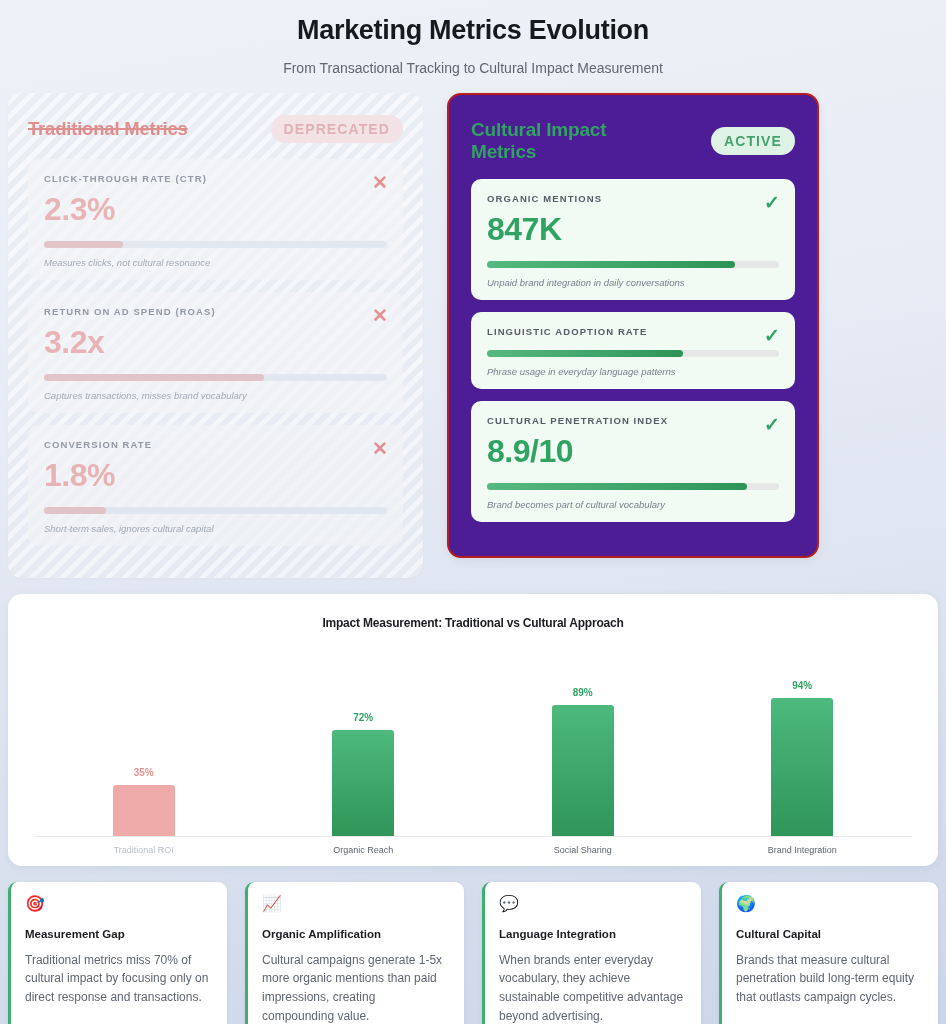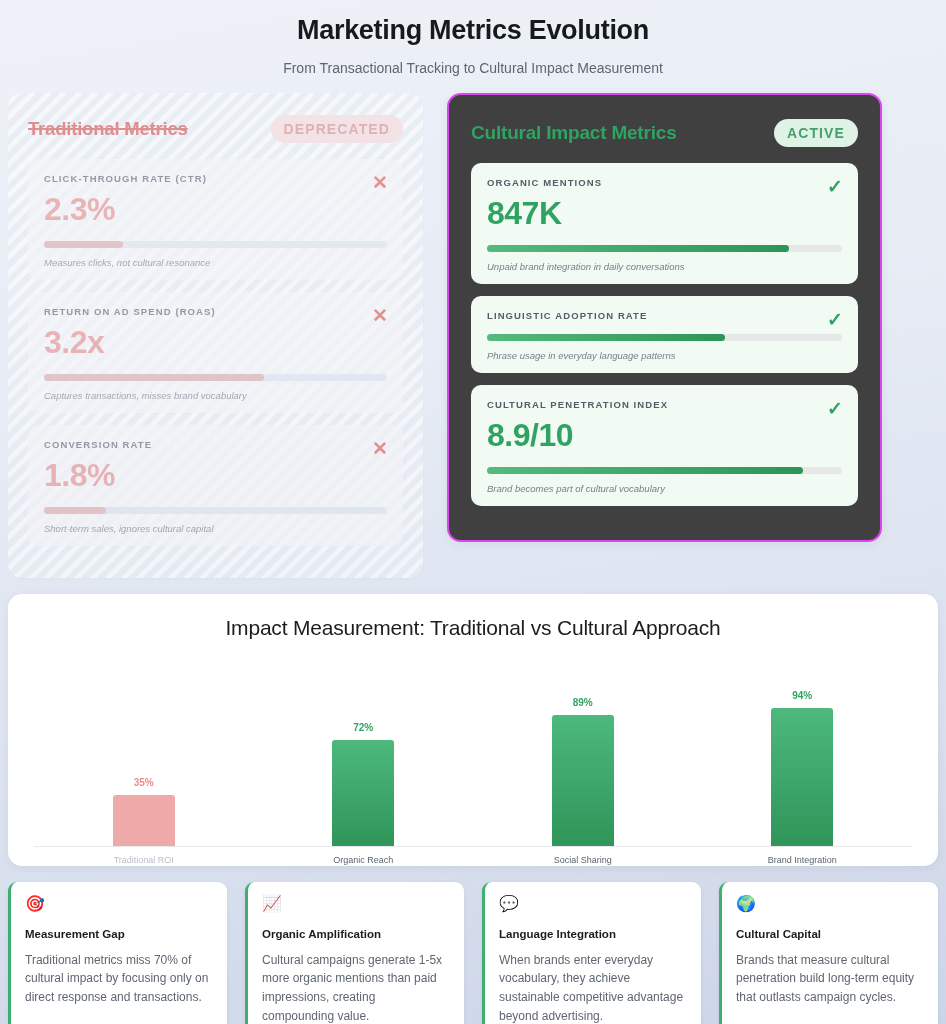--- a/index.html
+++ b/index.html
@@ -45,24 +45,24 @@
         rgba(255,255,255,0.85) 0px,
         rgba(255,255,255,0.85) 5px,
         rgba(232,236,243,0.85) 5px,
         rgba(232,236,243,0.85) 11px);
     padding: 22px 20px 20px 20px;
     opacity: 0.62;
     box-shadow: 0 1px 3px rgba(40,50,70,0.05);
   }
   
   .panel-new {
-    width: 435px;
+    width: 372px;
     min-height: 432px;
-    background: #404040;
-    border: 2px solid #d946ef;
+    background: #4c1d95;
+    border: 2px solid #b91c1c;
     border-radius: 14px;
     padding: 24px 22px 22px 22px;
     box-shadow: 0 2px 10px rgba(40,80,60,0.08);
   }
 
   .panel-head {
     display: flex; align-items: center; justify-content: space-between;
     margin-bottom: 16px;
   }
   .panel-title-old {
@@ -124,21 +124,21 @@
   
   .chart-panel {
     margin: 16px 8px 0 8px;
     background: #ffffff;
     border-radius: 14px;
     padding: 22px 26px 16px 26px;
     box-shadow: 0 2px 8px rgba(40,55,85,0.07);
     height: 272px;
   }
   .chart-title {
-    text-align: center; font-size: 21px; font-weight: normal;
+    text-align: center; font-size: 12px; font-weight: bold;
     color: #1b1d21; letter-spacing: -0.2px;
   }
   .chart-plot {
     position: relative; height: 185px; margin-top: 22px;
     display: flex; align-items: flex-end; justify-content: space-around;
     border-bottom: 1px solid #e8eaee;
   }
   .chart-col {
     display: flex; flex-direction: column; align-items: center;
     justify-content: flex-end; width: 195px; height: 100%;

